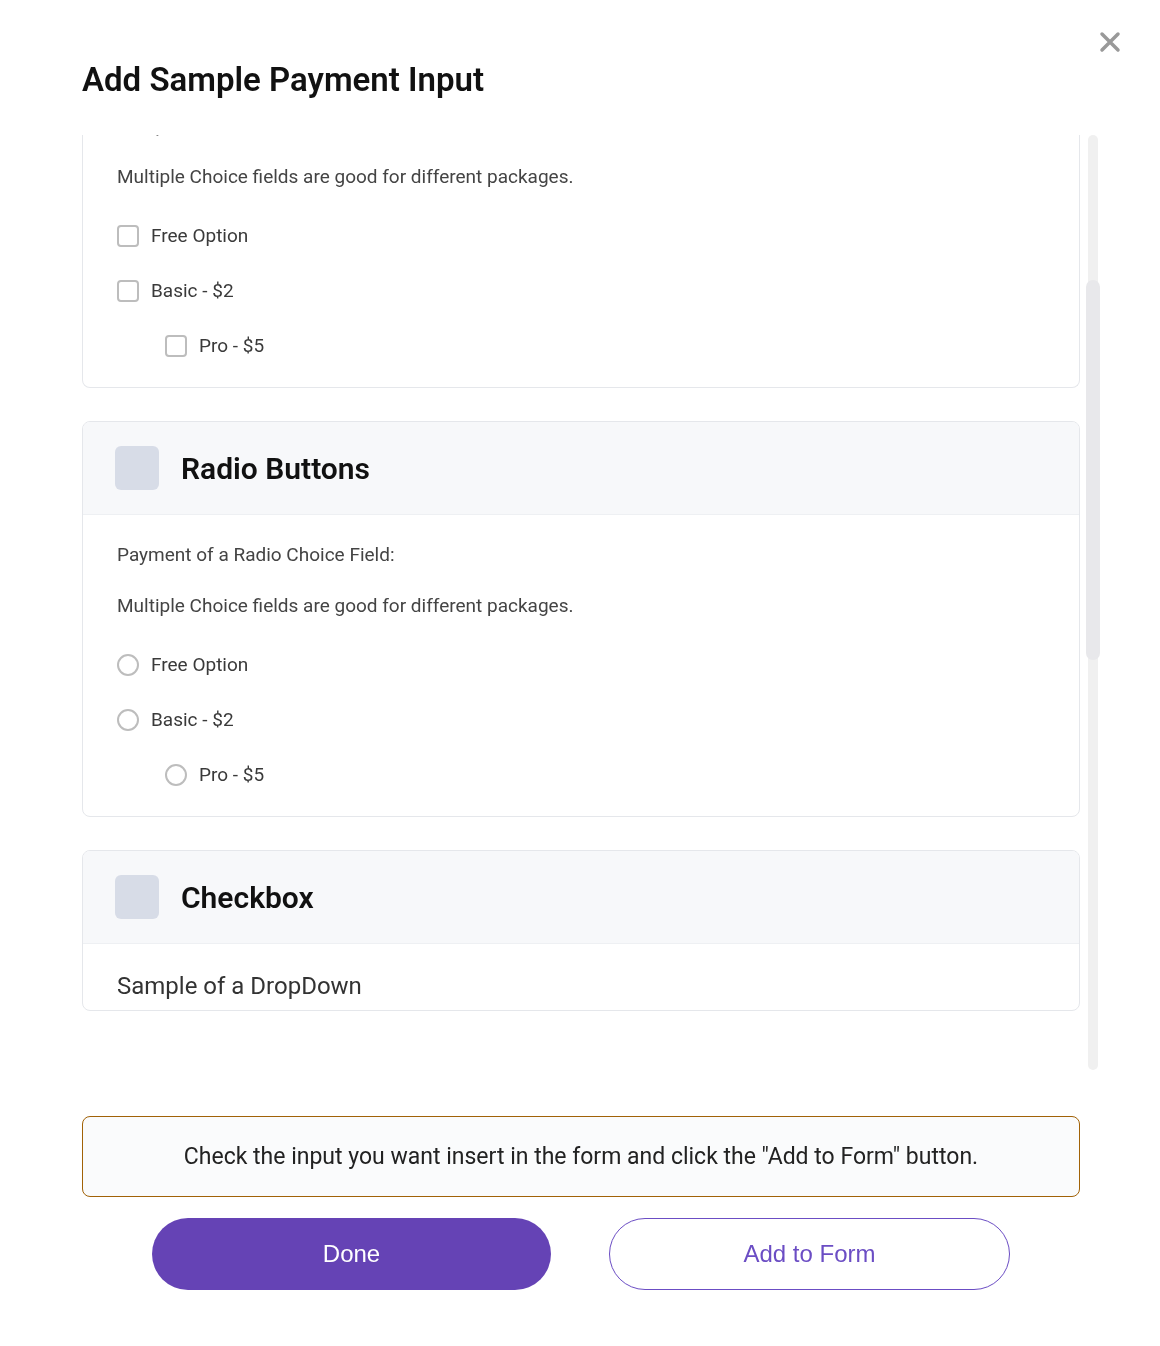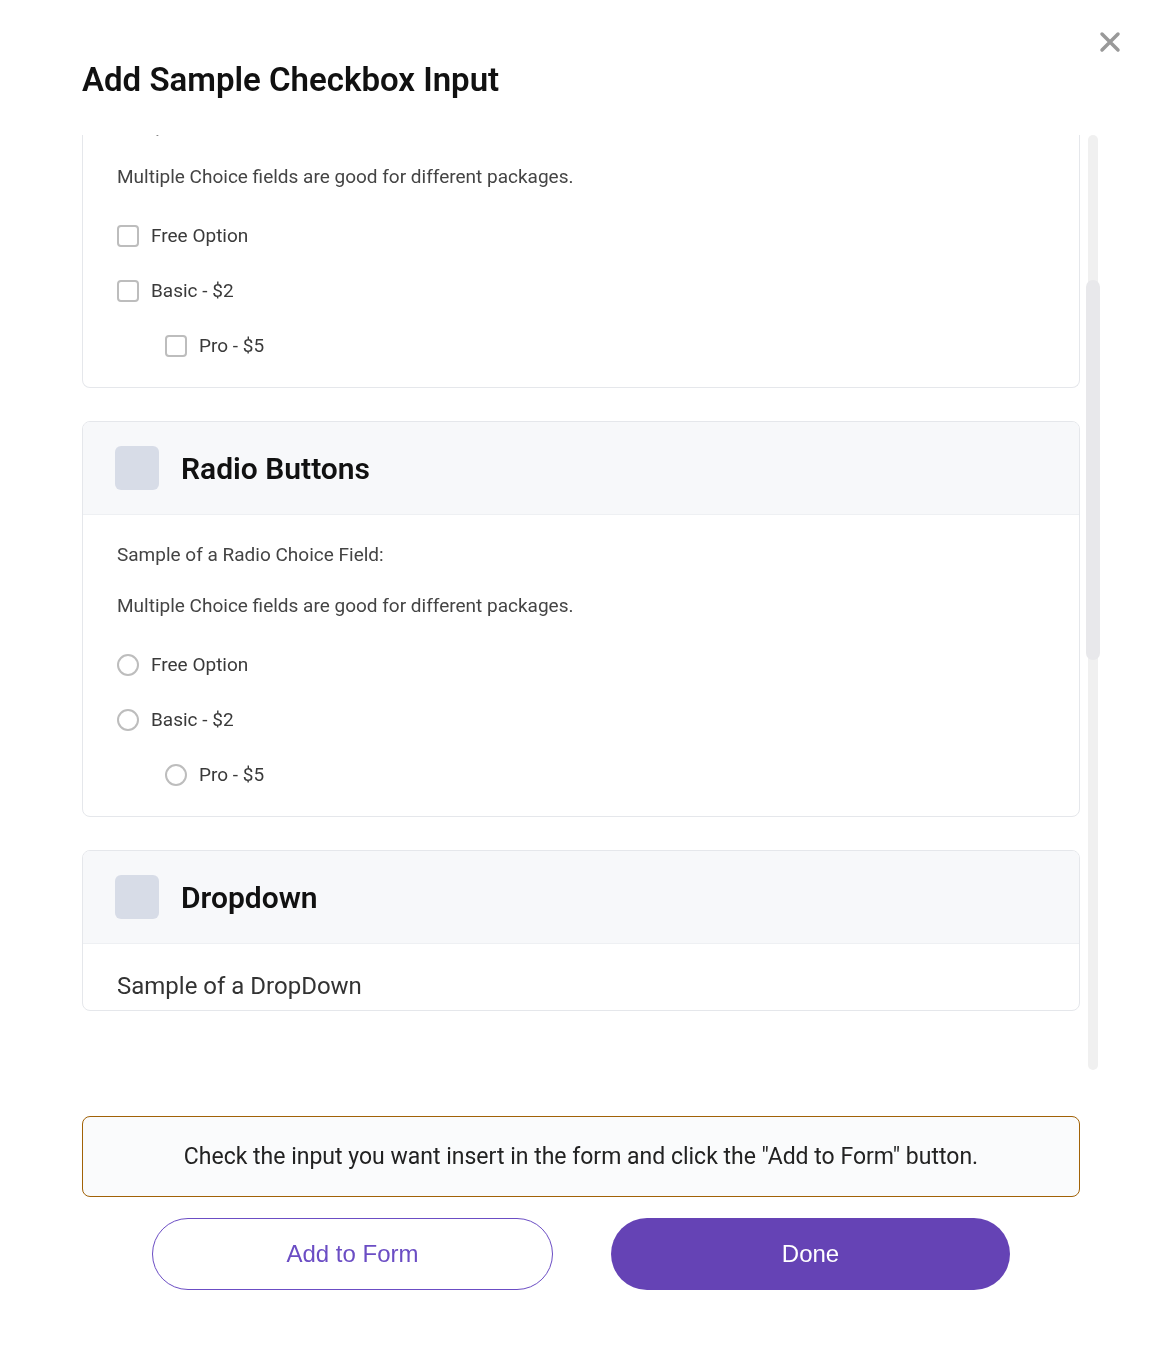--- a/index.html
+++ b/index.html
@@ -210,21 +210,21 @@
   </style>
 </head>
 <body>
 
 <div class="close-btn">
   <svg width="22" height="22" viewBox="0 0 22 22">
       <path d="M3 3 L19 19 M19 3 L3 19" stroke="#999" stroke-width="3.5" stroke-linecap="round"></path>
     </svg>
 </div>
 
-<h1 class="modal-title">Add Sample Checkbox Input</h1>
+<h1 class="modal-title">Add Sample Payment Input</h1>
 
 <div class="scroll-container">
 
   <div class="card card-first">
     <div class="card-body card-body-first">
       <div class="sample-label-cut">Sample of a Checkbox Choice Field:</div>
       <div class="sample-desc">Multiple Choice fields are good for different packages.</div>
       <div class="option-row">
         <div class="checkbox-control"></div>
         <span class="option-label">Free Option</span>
@@ -239,50 +239,50 @@
       </div>
     </div>
   </div>
 
   <div class="card">
     <div class="card-header">
       <div class="card-checkbox"></div>
       <div class="card-title">Radio Buttons</div>
     </div>
     <div class="card-body">
-      <div class="sample-label">Sample of a Radio Choice Field:</div>
+      <div class="sample-label">Payment of a Radio Choice Field:</div>
       <div class="sample-desc">Multiple Choice fields are good for different packages.</div>
       <div class="option-row">
         <div class="radio-control"></div>
         <span class="option-label">Free Option</span>
       </div>
       <div class="option-row">
         <div class="radio-control"></div>
         <span class="option-label">Basic - $2</span>
       </div>
       <div class="option-row">
         <div class="radio-control"></div>
         <span class="option-label">Pro - $5</span>
       </div>
     </div>
   </div>
 
   <div class="card card-dropdown">
     <div class="card-header">
       <div class="card-checkbox"></div>
-      <div class="card-title">Dropdown</div>
+      <div class="card-title">Checkbox</div>
     </div>
     <div class="card-body">
       <div class="dropdown-sample-text">Sample of a DropDown</div>
     </div>
   </div>
 
 </div>
 
 <div class="scrollbar-track"></div>
 <div class="scrollbar-thumb"></div>
 
 <div class="instruction-bar">Check the input you want insert in the form and click the "Add to Form" button.</div>
 
 <div class="button-row">
+  <button class="btn btn-primary">Done</button>
   <button class="btn btn-outline">Add to Form</button>
-  <button class="btn btn-primary">Done</button>
 </div>
 
 </body></html>

